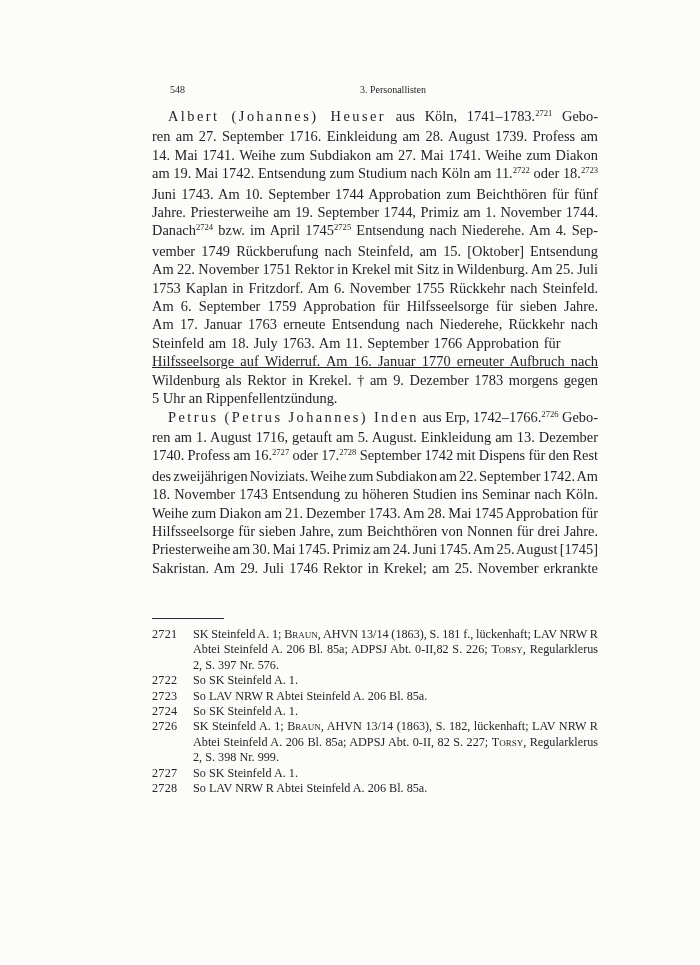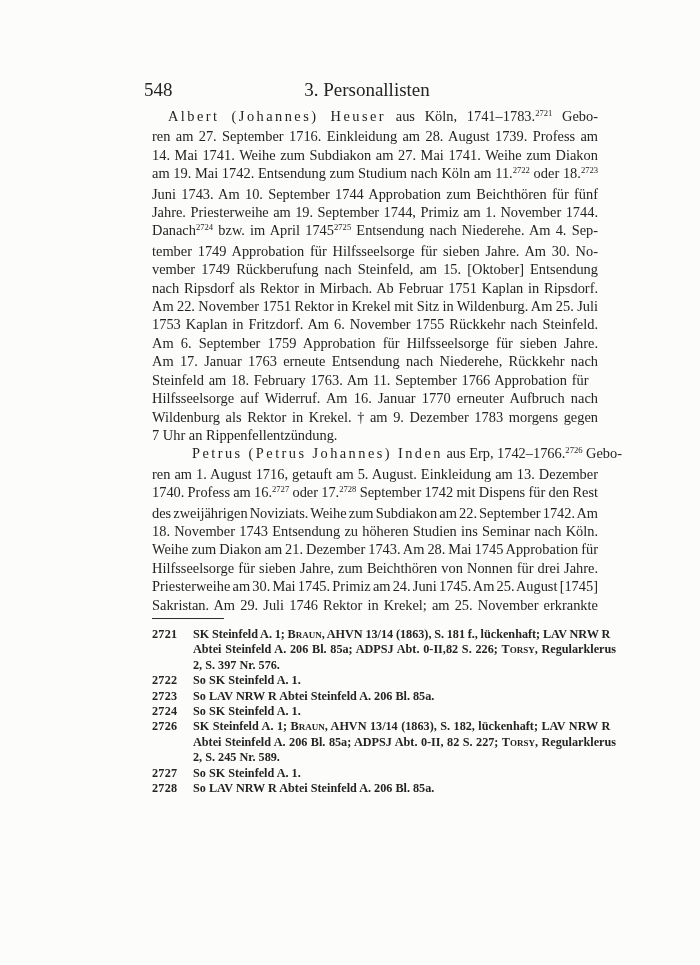--- a/index.html
+++ b/index.html
@@ -8,23 +8,23 @@
     width: 700px;
     height: 965px;
     background: #fcfcfa;
     color: #242424;
     font-family: "Liberation Serif", serif;
     overflow: hidden;
   }
   
   .header {
     position: absolute;
-    left: 144px; top: 81px;
+    left: 170px; top: 81px;
     width: 446px; height: 18px;
-    font-size: 19px; line-height: 17px;
+    font-size: 10px; line-height: 17px;
   }
   .page-number { position: absolute; left: 0; top: 0; }
   .section-title { position: absolute; left: 0; right: 0; top: 0; text-align: center; }
 
   
   .body-text {
     position: absolute;
     left: 152px; top: 107px;
     width: 446px;
     font-size: 14.4px;
@@ -51,21 +51,20 @@
     background: #2e2e2e;
   }
 
   
   .footnotes {
     position: absolute;
     left: 152px; top: 627px;
     width: 446px;
     font-size: 12.2px;
     line-height: 15.4px;
-    font-weight: bold;
   }
   .fn-num { display: inline-block; width: 41px; letter-spacing: 0.02em; }
   .fn-cont { padding-left: 41px; }
 </style>
 </head>
 <body>
 
 <div class="page">
 
   <div class="header">
@@ -75,34 +74,32 @@
 
   <div class="body-text">
       <div>
         <div class="line indent"><span class="line-text" style="word-spacing: 6.12px;"><span class="spaced">Albert (Johannes) Heuser</span> aus Köln, 1741–1783.<sup class="fnref">2721</sup> Gebo-</span></div>
         <div class="line"><span class="line-text" style="word-spacing: 1.78px;">ren am 27. September 1716. Einkleidung am 28. August 1739. Profess am</span></div>
         <div class="line"><span class="line-text" style="word-spacing: 1.03px;">14. Mai 1741. Weihe zum Subdiakon am 27. Mai 1741. Weihe zum Diakon</span></div>
         <div class="line"><span class="line-text" style="word-spacing: 0.11px;">am 19. Mai 1742. Entsendung zum Studium nach Köln am 11.<sup class="fnref">2722</sup> oder 18.<sup class="fnref">2723</sup></span></div>
         <div class="line"><span class="line-text" style="word-spacing: 1.67px;">Juni 1743. Am 10. September 1744 Approbation zum Beichthören für fünf</span></div>
         <div class="line"><span class="line-text" style="word-spacing: 0.84px;">Jahre. Priesterweihe am 19. September 1744, Primiz am 1. November 1744.</span></div>
         <div class="line"><span class="line-text" style="word-spacing: 1.57px;">Danach<sup class="fnref">2724</sup> bzw. im April 1745<sup class="fnref">2725</sup> Entsendung nach Niederehe. Am 4. Sep-</span></div>
-        <div class="line"><span class="line-text" style="word-spacing: 2.18px;">tember 1749 Approbation für Hilfsseelsorge für sieben Jahre. Am 30. No-</span></div>
         <div class="line"><span class="line-text" style="word-spacing: 2.5px;">vember 1749 Rückberufung nach Steinfeld, am 15. [Oktober] Entsendung</span></div>
-        <div class="line"><span class="line-text" style="word-spacing: 1.2px;">nach Ripsdorf als Rektor in Mirbach. Ab Februar 1751 Kaplan in Ripsdorf.</span></div>
         <div class="line"><span class="line-text" style="word-spacing: -0.23px;">Am 22. November 1751 Rektor in Krekel mit Sitz in Wildenburg. Am 25. Juli</span></div>
         <div class="line"><span class="line-text" style="word-spacing: 1.4px;">1753 Kaplan in Fritzdorf. Am 6. November 1755 Rückkehr nach Steinfeld.</span></div>
         <div class="line"><span class="line-text" style="word-spacing: 3.63px; margin-top: 11px;">Am 6. September 1759 Approbation für Hilfsseelsorge für sieben Jahre.</span></div>
         <div class="line"><span class="line-text" style="word-spacing: 2.71px;">Am 17. Januar 1763 erneute Entsendung nach Niederehe, Rückkehr nach</span></div>
-        <div class="line"><span class="line-text" style="word-spacing: 1.13px;">Steinfeld am 18. February 1763. Am 11. September 1766 Approbation für</span></div>
-        <div class="line"><span class="line-text" style="word-spacing: 2.66px;">Hilfsseelsorge auf Widerruf. Am 16. Januar 1770 erneuter Aufbruch nach</span></div>
+        <div class="line"><span class="line-text" style="word-spacing: 1.13px;">Steinfeld am 18. July 1763. Am 11. September 1766 Approbation für</span></div>
+        <div class="line"><span class="line-text" style="word-spacing: 2.66px; text-decoration: underline;">Hilfsseelsorge auf Widerruf. Am 16. Januar 1770 erneuter Aufbruch nach</span></div>
         <div class="line"><span class="line-text" style="word-spacing: 2.03px;">Wildenburg als Rektor in Krekel. † am 9. Dezember 1783 morgens gegen</span></div>
-        <div class="line"><span class="line-text">7 Uhr an Rippenfellentzündung.</span></div>
+        <div class="line"><span class="line-text">5 Uhr an Rippenfellentzündung.</span></div>
       </div>
       <div>
-        <div class="line indent"><span class="line-text" style="word-spacing: -0.11px; margin-left: 24px;"><span class="spaced">Petrus (Petrus Johannes) Inden</span> aus Erp, 1742–1766.<sup class="fnref">2726</sup> Gebo-</span></div>
+        <div class="line indent"><span class="line-text" style="word-spacing: -0.11px;"><span class="spaced">Petrus (Petrus Johannes) Inden</span> aus Erp, 1742–1766.<sup class="fnref">2726</sup> Gebo-</span></div>
         <div class="line"><span class="line-text" style="word-spacing: 0.43px;">ren am 1. August 1716, getauft am 5. August. Einkleidung am 13. Dezember</span></div>
         <div class="line"><span class="line-text" style="word-spacing: -0.37px;">1740. Profess am 16.<sup class="fnref">2727</sup> oder 17.<sup class="fnref">2728</sup> September 1742 mit Dispens für den Rest</span></div>
         <div class="line"><span class="line-text" style="word-spacing: -1.5px;">des zweijährigen Noviziats. Weihe zum Subdiakon am 22. September 1742. Am</span></div>
         <div class="line"><span class="line-text" style="word-spacing: 0.64px; font-family: Liberation Serif, serif;">18. November 1743 Entsendung zu höheren Studien ins Seminar nach Köln.</span></div>
         <div class="line"><span class="line-text" style="word-spacing: -0.6px;">Weihe zum Diakon am 21. Dezember 1743. Am 28. Mai 1745 Approbation für</span></div>
         <div class="line"><span class="line-text" style="word-spacing: 0.51px;">Hilfsseelsorge für sieben Jahre, zum Beichthören von Nonnen für drei Jahre.</span></div>
         <div class="line"><span class="line-text" style="word-spacing: -1.42px; margin-top: 34px;">Priesterweihe am 30. Mai 1745. Primiz am 24. Juni 1745. Am 25. August [1745]</span></div>
         <div class="line"><span class="line-text" style="word-spacing: 1.52px;">Sakristan. Am 29. Juli 1746 Rektor in Krekel; am 25. November erkrankte</span></div>
       </div>
     </div>
@@ -120,21 +117,21 @@
       </div>
       <div>
         <div class="line"><span class="fn-num">2723</span><span class="line-text">So LAV NRW R Abtei Steinfeld A. 206 Bl. 85a.</span></div>
       </div>
       <div>
         <div class="line"><span class="fn-num">2724</span><span class="line-text">So SK Steinfeld A. 1.</span></div>
       </div>
       <div>
         <div class="line"><span class="fn-num">2726</span><span class="line-text" style="word-spacing: 0.44px;">SK Steinfeld A. 1; <span class="smallcaps">Braun</span>, AHVN 13/14 (1863), S. 182, lückenhaft; LAV NRW R</span></div>
         <div class="line fn-cont"><span class="line-text" style="word-spacing: 0.43px;">Abtei Steinfeld A. 206 Bl. 85a; ADPSJ Abt. 0-II, 82 S. 227; <span class="smallcaps">Torsy</span>, Regularklerus</span></div>
-        <div class="line fn-cont"><span class="line-text">2, S. 245 Nr. 589.</span></div>
+        <div class="line fn-cont"><span class="line-text">2, S. 398 Nr. 999.</span></div>
       </div>
       <div>
         <div class="line"><span class="fn-num">2727</span><span class="line-text">So SK Steinfeld A. 1.</span></div>
       </div>
       <div>
         <div class="line"><span class="fn-num">2728</span><span class="line-text">So LAV NRW R Abtei Steinfeld A. 206 Bl. 85a.</span></div>
       </div>
     </div>
 
 </div>

